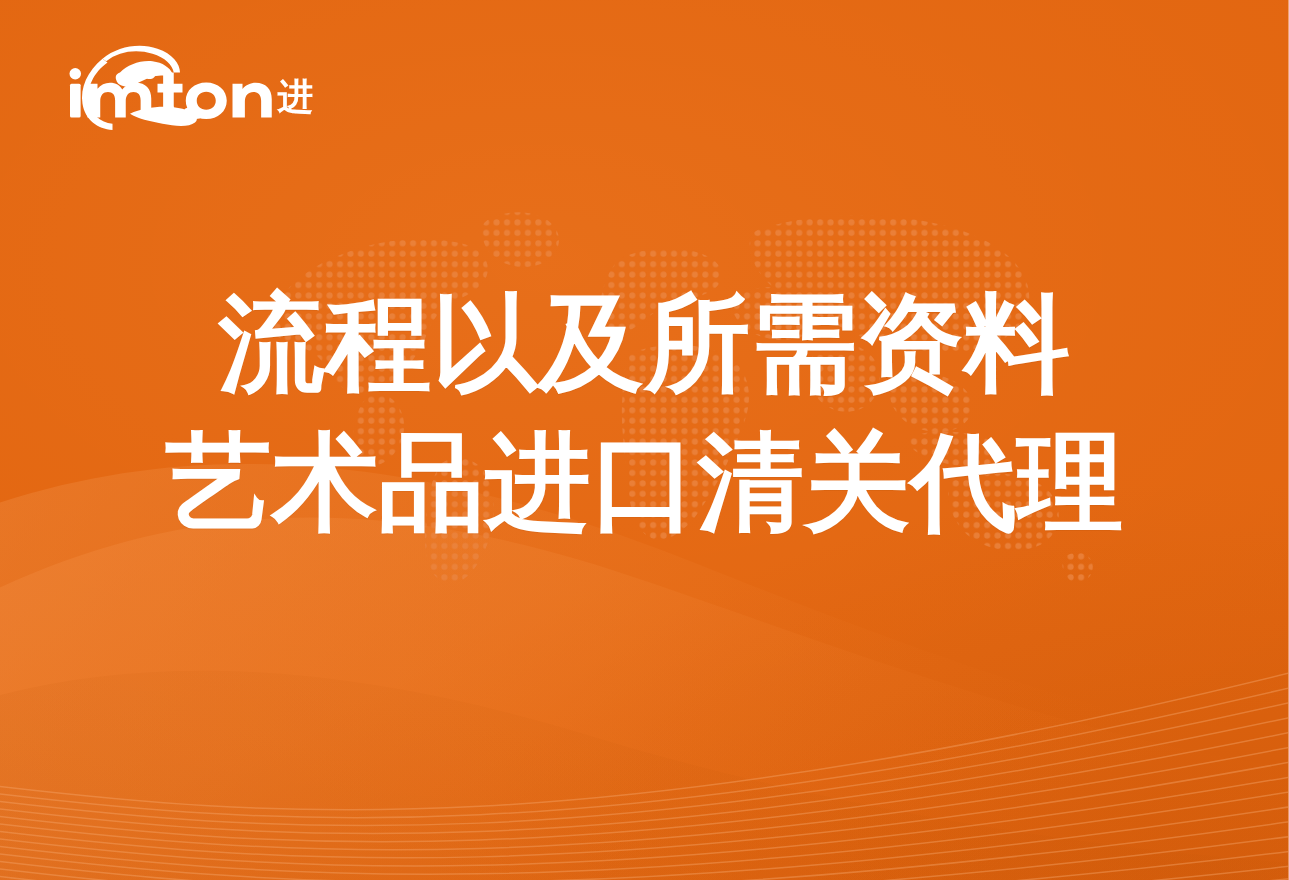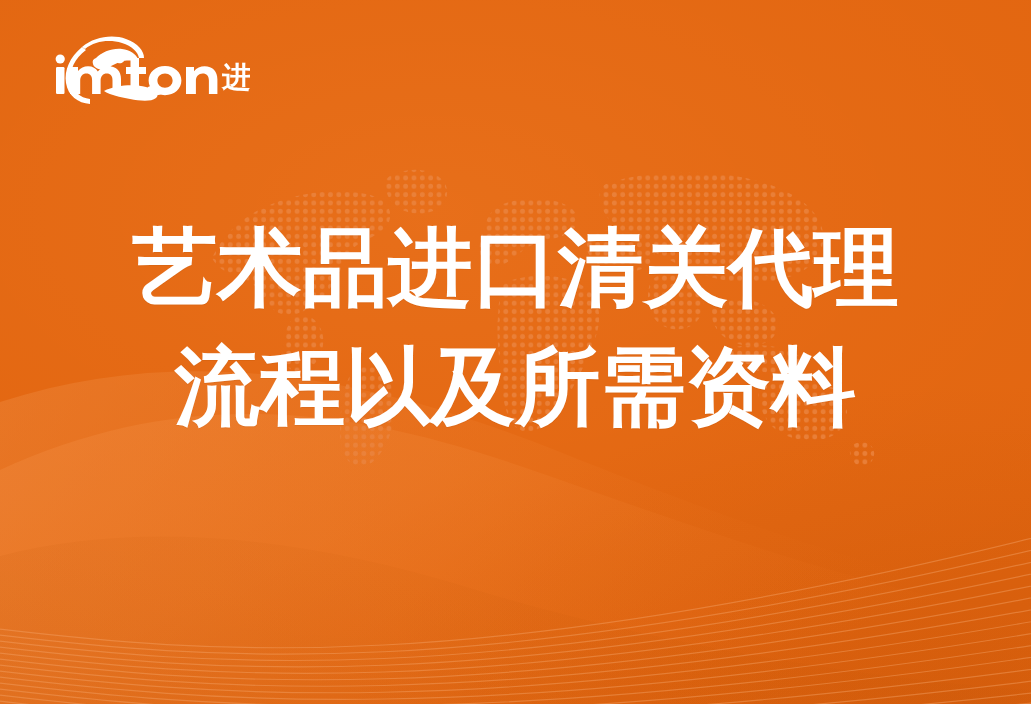--- a/index.html
+++ b/index.html
@@ -259,17 +259,17 @@
                    L151.9,67 Z"></path>
         </g>
 
         <text x="178" y="60" font-family="'Liberation Sans','DejaVu Sans',sans-serif" font-size="29" font-weight="700" fill="#ffffff">进贸通</text>
         <text x="268" y="34" font-family="'Liberation Sans','DejaVu Sans',sans-serif" font-size="11" fill="#ffffff">®</text>
       </svg>
     </div>
   </div>
 
   <div id="headline">
+    <span class="headline-line" id="headline-line-2">流程以及所需资料</span>
     <span class="headline-line" id="headline-line-1">艺术品进口清关代理</span>
-    <span class="headline-line" id="headline-line-2">流程以及所需资料</span>
   </div>
 
 </div>
 
 </body></html>

